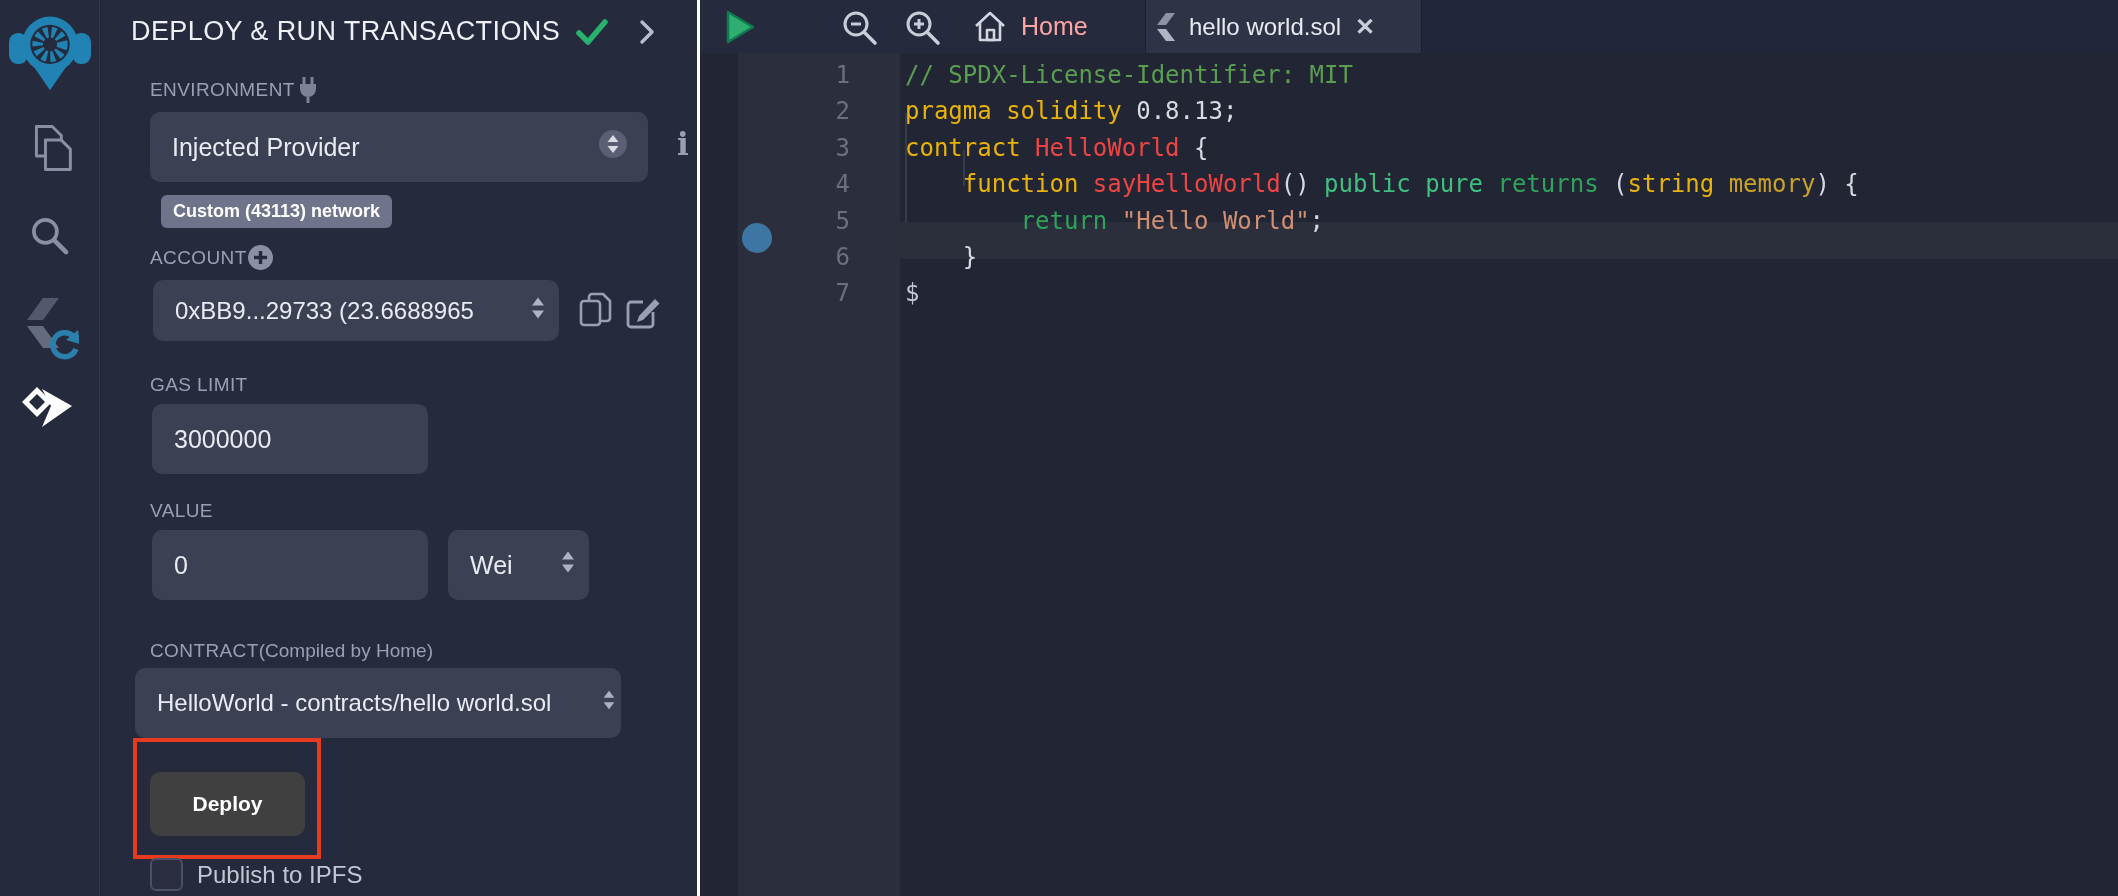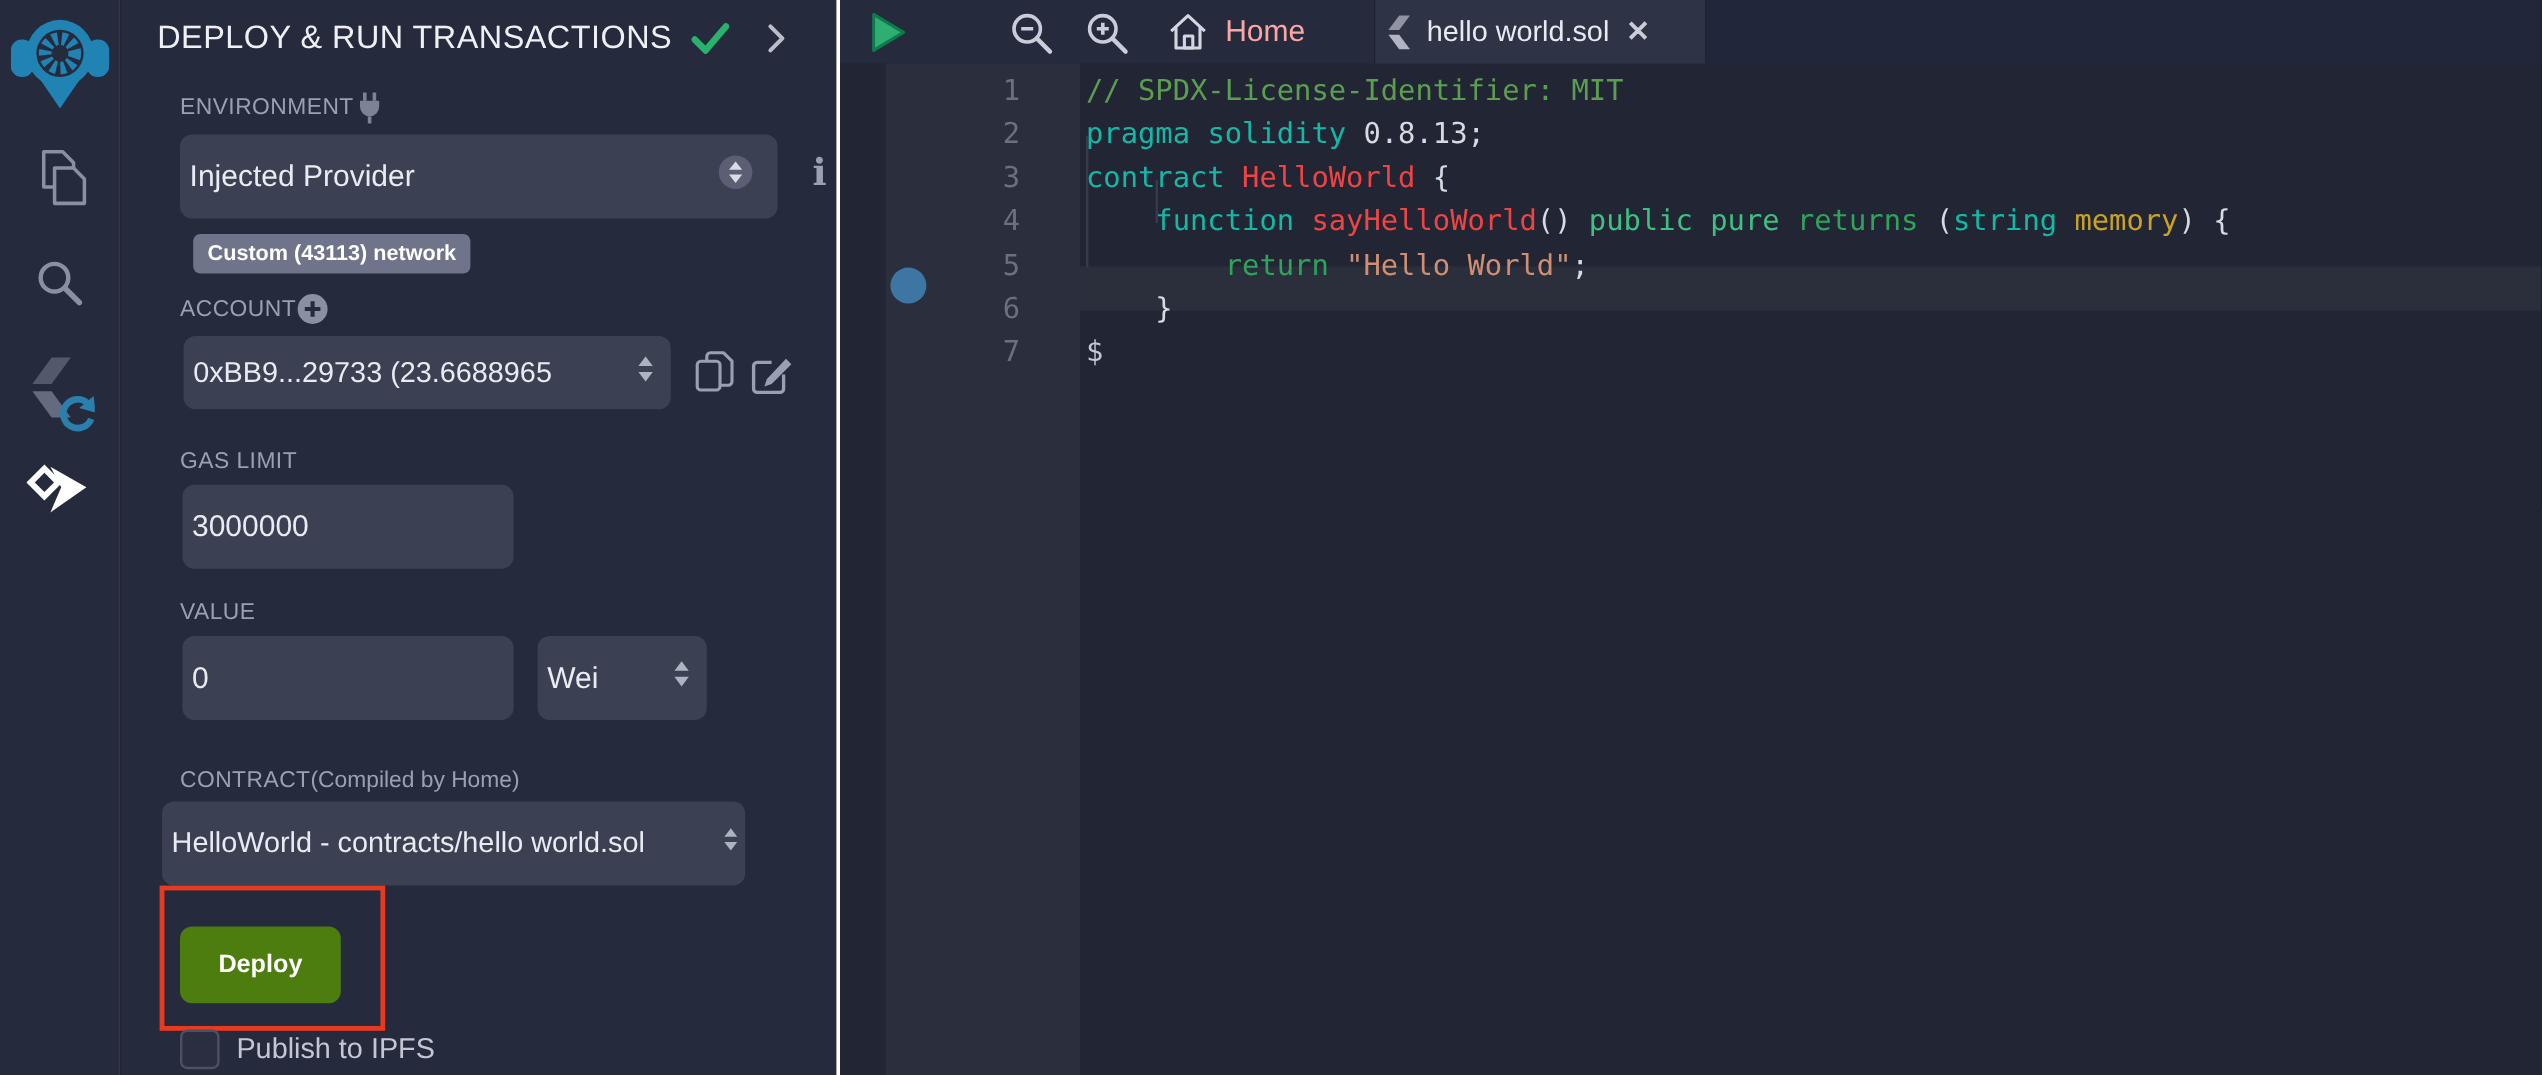--- a/index.html
+++ b/index.html
@@ -10,27 +10,27 @@
   .activity-bar { position:absolute; left:0; top:0; width:100px; height:896px; background:#252a3c; border-right:1px solid #33374a; }
   .ab-icon { position:absolute; left:0; width:100px; display:flex; justify-content:center; cursor:pointer; }
 
   
   .panel { position:absolute; left:101px; top:0; width:599px; height:896px; background:#252a3c; border-right:3px solid #ffffff; }
   .panel-title-row { position:absolute; left:30px; top:16px; display:flex; align-items:center; gap:16px; }
   .panel-title { font-size:27px; color:#eef0f6; letter-spacing:.4px; font-weight:400; white-space:nowrap; }
   .field-label { position:absolute; font-size:19px; color:#9aa0b4; letter-spacing:.4px; display:flex; align-items:center; gap:0; }
   .select, .input { position:absolute; background:#3b4053; border-radius:10px; color:#e9ebf3; font-size:25px; display:flex; align-items:center; overflow:hidden; }
   .select { cursor:pointer; }
-  .sel-text { padding-left:8px; white-space:nowrap; overflow:hidden; }
+  .sel-text { padding-left:22px; white-space:nowrap; overflow:hidden; }
   .badge { position:absolute; left:60px; top:195px; height:33px; line-height:33px; background:#70748a; color:#ffffff; font-size:18px; font-weight:bold; padding:0 12px; border-radius:6px; white-space:nowrap; }
   .caret-circle { position:absolute; right:20px; top:50%; transform:translateY(-50%); }
   .caret-small { position:absolute; right:12px; top:50%; transform:translateY(-50%); }
   .info-i { position:absolute; left:576px; top:126px; font-family:"DejaVu Serif", serif; font-weight:bold; font-size:31px; color:#9aa0b4; cursor:pointer; }
   .icon-btn { position:absolute; cursor:pointer; }
-  .deploy-btn { position:absolute; left:49px; top:772px; width:134px; height:64px; background:#4d7c0f; border:none; border-radius:10px; color:#ffffff; font-size:21px; font-weight:bold; font-family:"Liberation Sans", sans-serif; cursor:pointer; }
+  .deploy-btn { position:absolute; left:49px; top:772px; width:155px; height:64px; background:#404040; border:none; border-radius:10px; color:#ffffff; font-size:21px; font-weight:bold; font-family:"Liberation Sans", sans-serif; cursor:pointer; }
   .red-annotation { position:absolute; left:32px; top:738px; width:188px; height:121px; border:4px solid #e63a21; pointer-events:none; }
   .publish-row { position:absolute; left:49px; top:858px; display:flex; align-items:center; gap:14px; }
   .checkbox { width:33px; height:33px; border:2px solid #4b5064; border-radius:6px; background:#2a2e40; cursor:pointer; }
   .publish-label { font-size:24px; color:#c3c7d3; }
 
   
   .editor { position:absolute; left:700px; top:0; right:0; height:896px; background:#222634; }
   .topbar { position:absolute; left:0; top:0; right:0; height:53px; background:#252a3c; }
   .topbar-rest { position:absolute; left:722px; top:0; right:0; height:53px; background:#22263a; }
   .home-tab { position:absolute; left:262px; top:0; height:53px; display:flex; align-items:center; gap:13px; cursor:pointer; padding:0 10px; }
@@ -40,21 +40,21 @@
   .tab-close { font-size:24px; color:#c9cdd9; font-weight:bold; margin-left:2px; cursor:pointer; }
 
   .gutter-bg { position:absolute; left:38px; top:53px; width:162px; bottom:0; background:#2a2e3d; }
   .current-line { position:absolute; left:200px; right:0; top:222px; height:37px; background:rgba(255,255,255,0.045); }
   .breakpoint-dot { position:absolute; left:42px; top:223px; width:30px; height:30px; border-radius:50%; background:#3d76a2; cursor:pointer; }
   .line-numbers { position:absolute; left:38px; top:57px; width:112px; text-align:right; font-family:"DejaVu Sans Mono", monospace; font-size:24px; color:#6b7080; }
   .line-numbers .ln { height:36.4px; line-height:36.4px; }
   .code { position:absolute; left:205px; top:57px; right:0; font-family:"DejaVu Sans Mono", monospace; font-size:24px; }
   .code .code-row { height:36.4px; line-height:36.4px; white-space:pre; }
   .indent-guide { position:absolute; width:1.5px; background:#363b4c; }
-  .t-cm{color:#5b9e50} .t-kw{color:#14b8a6} .t-id{color:#ef4444} .t-pl{color:#d7dae3}
+  .t-cm{color:#5b9e50} .t-kw{color:#eab308} .t-id{color:#ef4444} .t-pl{color:#d7dae3}
   .t-md{color:#3fbf80} .t-kg{color:#2fa35c} .t-str{color:#d08e72} .t-mem{color:#c9a227} .t-dim{color:#c3c7d4}
 </style>
 </head>
 <body>
 
 <div class="screen">
 
   <aside class="activity-bar">
     <div class="ab-icon" style="top:8px">
       <svg width="82" height="86" viewBox="0 0 100 104">

